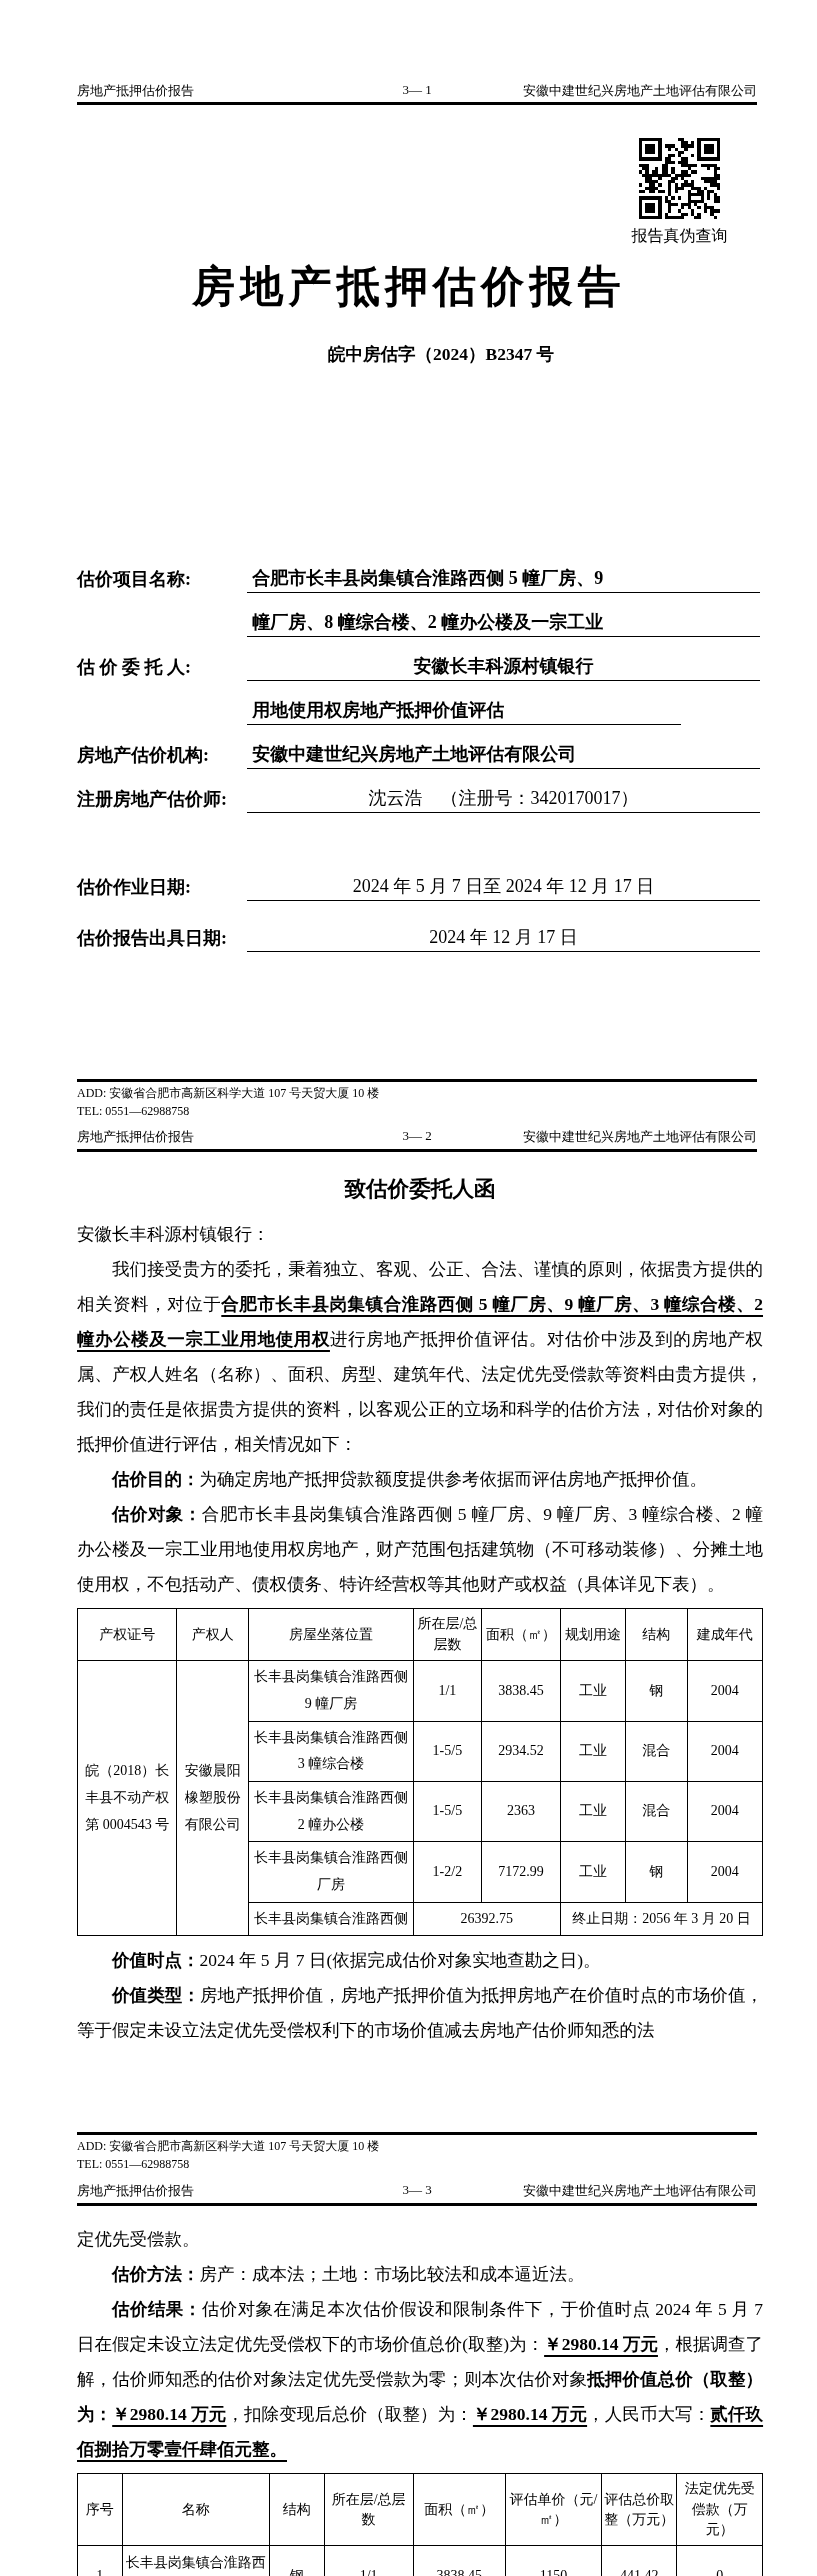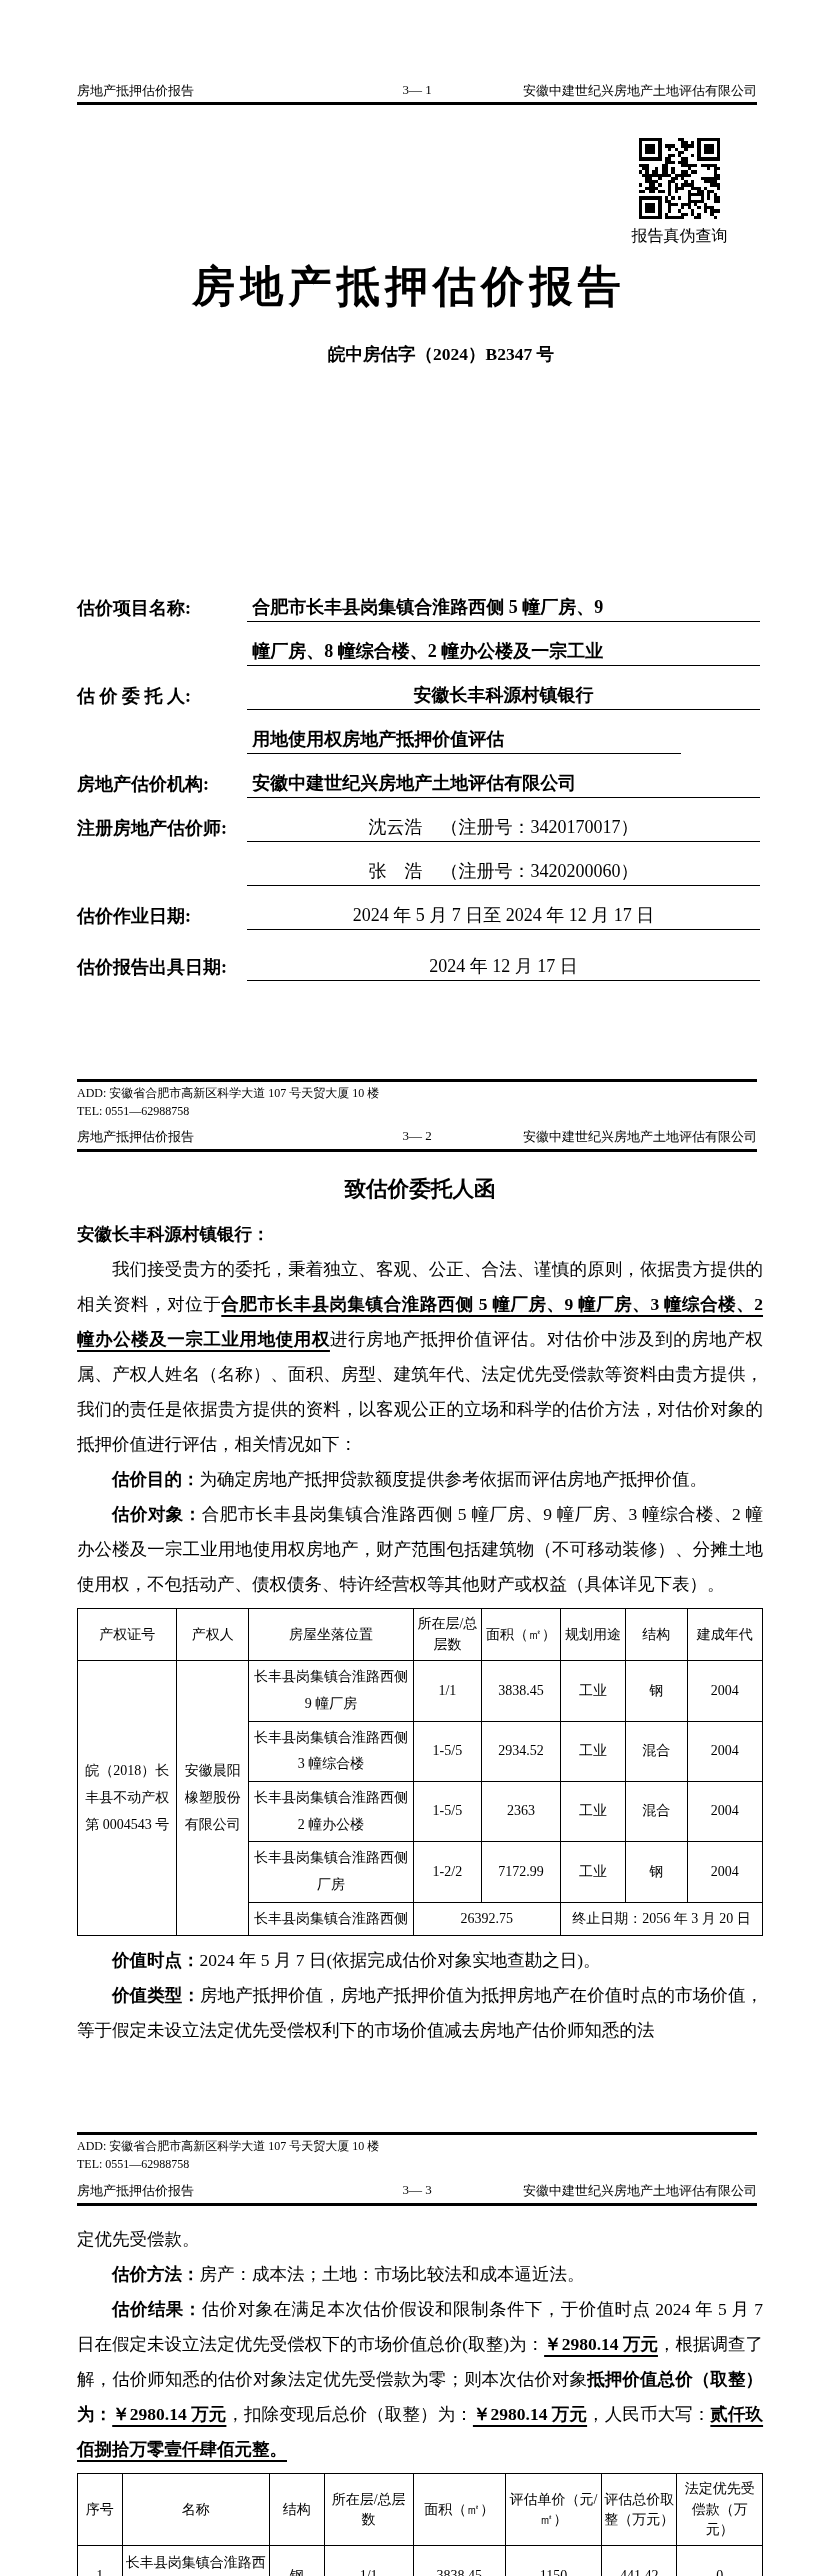--- a/index.html
+++ b/index.html
@@ -8,37 +8,37 @@
   
   .pghead{position:absolute;left:77px;right:61px;font-size:13px;display:flex;justify-content:space-between;align-items:baseline;}
   .pghead .pno{position:absolute;left:50%;transform:translateX(-50%);}
   .rule{position:absolute;left:77px;right:61px;height:2.6px;background:#000;}
   .pgfoot{position:absolute;left:77px;font-size:12px;line-height:17.5px;}
   
   .qr{position:absolute;left:639px;top:138px;width:81px;height:81px;}
   .qrcap{position:absolute;left:628px;top:226px;width:103px;text-align:center;font-size:16px;}
   .title{position:absolute;top:258px;left:0;width:100%;text-align:center;font-size:43px;font-weight:bold;letter-spacing:5.2px;white-space:nowrap;}
   .subtitle{position:absolute;top:342px;left:0;width:100%;text-align:center;font-size:17.5px;font-weight:bold;padding-left:32px;}
-  .fields{position:absolute;top:578px;left:77px;right:58px;font-size:18px;}
+  .fields{position:absolute;top:549px;left:77px;right:58px;font-size:18px;}
   .frow{display:flex;align-items:flex-end;height:44px;}
   .frow.gap{margin-top:7.2px;}
   .flabel{font-weight:bold;white-space:pre;width:170px;flex:none;padding-bottom:2.1px;}
   .fval{flex:1;border-bottom:1.5px solid #000;padding:0 5.2px 2.1px;white-space:nowrap;}
   .fval.w63{flex:none;width:62%;}
   .center{text-align:center;}
   .bold{font-weight:bold;}
   .u{text-decoration:underline;text-decoration-thickness:1.5px;text-underline-offset:4.6px;}
   
   .page{position:absolute;left:77px;right:55px;font-size:17.5px;line-height:2.0;text-align:justify;}
   .p2{top:1171px;}
   .p3{top:2222px;}
   .ltitle{margin:0 0 9.3px;text-align:center;font-size:21.6px;font-weight:bold;line-height:1.7;}
   .page p{margin:0;}
   .ind{text-indent:2em;}
-  .salut{font-weight:bold;}
+  .salut{font-weight:normal;}
   
   table{width:100%;border-collapse:collapse;table-layout:fixed;margin:6.2px 0;border:1.5px solid #000;}
   th,td{border:1px solid #000;text-align:center;vertical-align:middle;font-size:14px;
         font-weight:normal;line-height:1.6;padding:3.1px 3.1px;word-break:break-all;text-align:center;}
   th{line-height:1.45;padding:5.2px 2.1px;}
   td.loc{line-height:1.9;}
 </style>
 </head>
 <body>
 
@@ -296,21 +296,20 @@
     <div class="frow">
       <span class="flabel">房地产估价机构:</span>
       <span class="fval bold">安徽中建世纪兴房地产土地评估有限公司</span>
     </div>
     <div class="frow">
       <span class="flabel">注册房地产估价师:</span>
       <span class="fval center">沈云浩　（注册号：3420170017）</span>
     </div>
     <div class="frow">
       <span class="flabel"></span>
-      <span class="fval center">张　浩　（注册号：3420200060）</span>
     </div>
     <div class="frow">
       <span class="flabel">估价作业日期:</span>
       <span class="fval center">2024 年 5 月 7 日至 2024 年 12 月 17 日</span>
     </div>
     <div class="frow gap">
       <span class="flabel">估价报告出具日期:</span>
       <span class="fval center">2024 年 12 月 17 日</span>
     </div>
   </div>

